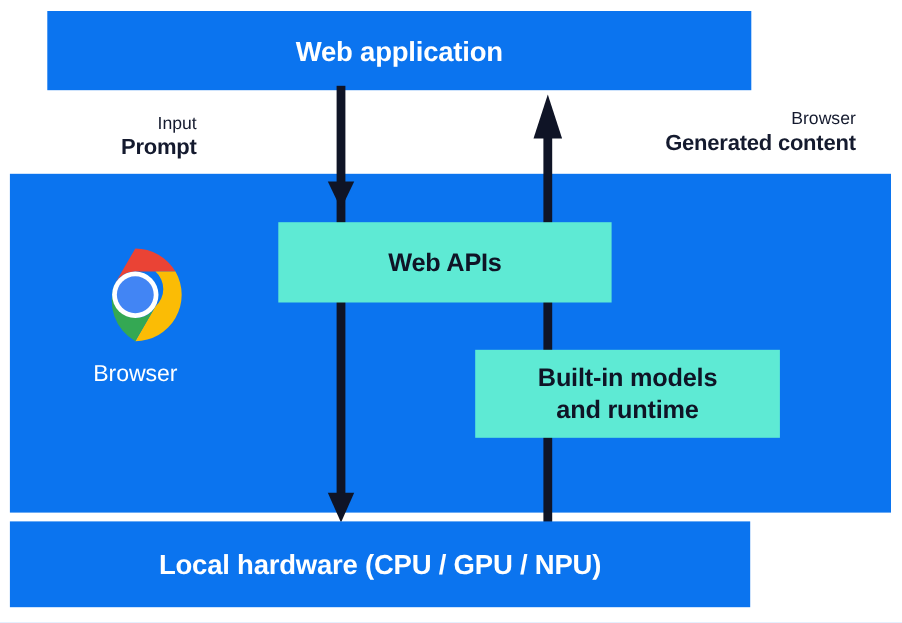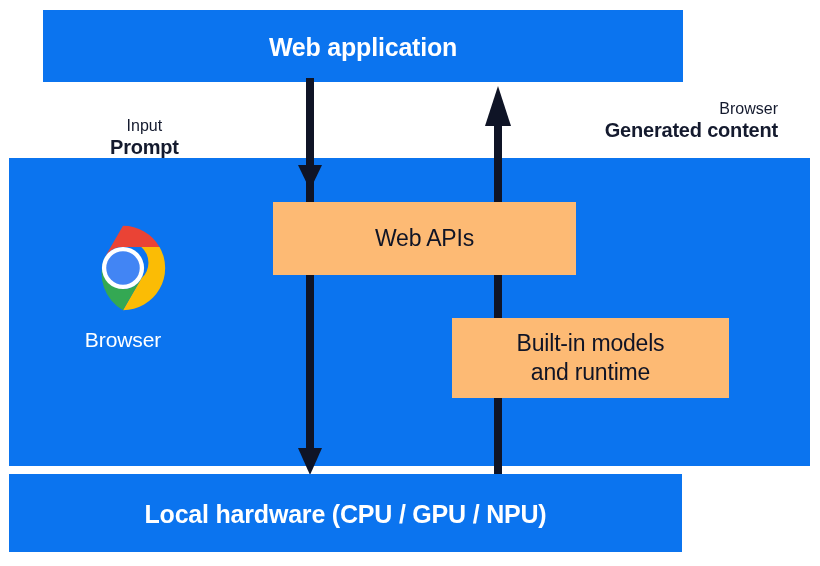--- a/index.html
+++ b/index.html
@@ -70,49 +70,48 @@
   }
   .flow-label .value {
     font-size: 20px;
     font-weight: bold;
     display: block;
     letter-spacing: -0.2px;
     white-space: nowrap;
   }
   #flow-label-input {
     left: 110px;
-    top: 117px;
-    text-align: center;
+    top: 104px;
+    text-align: right;
   }
   #flow-label-output {
     right: 42px;
     top: 100px;
     text-align: right;
   }
 
   
   .arrow-svg {
     position: absolute;
     overflow: visible;
   }
   #arrow-prompt { left: 296px; top: 78px; }
   #arrow-generated { left: 484px; top: 84px; }
 
   
   .yellow-box {
     position: absolute;
-    background: #fdba74;
+    background: #5eead4;
     display: flex;
     align-items: center;
     justify-content: center;
     text-align: center;
     color: #0F1426;
-    font-weight: normal;
+    font-weight: bold;
     letter-spacing: -0.2px;
-    margin-left: 20px;
   }
   #box-web-apis {
     left: 253px;
     top: 202px;
     width: 303px;
     height: 73px;
     font-size: 23px;
   }
   #box-builtin-models {
     left: 432px;

